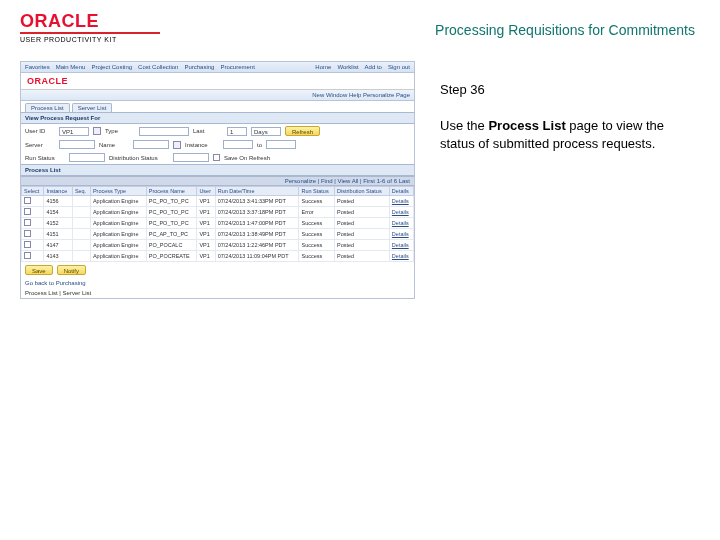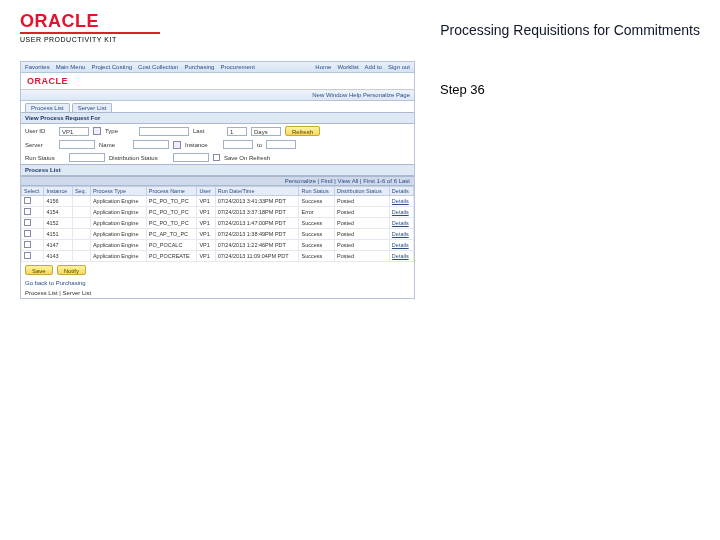--- a/index.html
+++ b/index.html
@@ -37,25 +37,25 @@
     margin: 2px 0 2px 0;
     width: 140px;
   }
   .upk {
     font-size: 7px;
     letter-spacing: 0.5px;
     color: #000;
   }
   .doc-title {
     flex: 1;
-    text-align: right;
+    text-align: center;
     padding-left: 260px;
     padding-top: 12px;
     font-size: 14px;
-    color: #0f172a;
+    color: #0f766e;
   }
   
   .content {
     display: flex;
     padding: 10px 20px 0 20px;
   }
   .left {
     width: 395px;
     flex-shrink: 0;
   }
@@ -378,14 +378,17 @@
         <span class="btn">Notify</span>
       </div>
       <div class="tab2">Go back to Purchasing</div>
       <div class="footer-text">Process List | Server List</div>
     </div>
 
   </div>
 
   <div class="right">
     <div class="step-label">Step 36</div>
+    <div class="body-text">
+      <span>Use the </span><b>Process List</b><span> page to view the status of submitted process requests.</span>
+    </div>
   </div>
 </div>
 
 </body></html>

